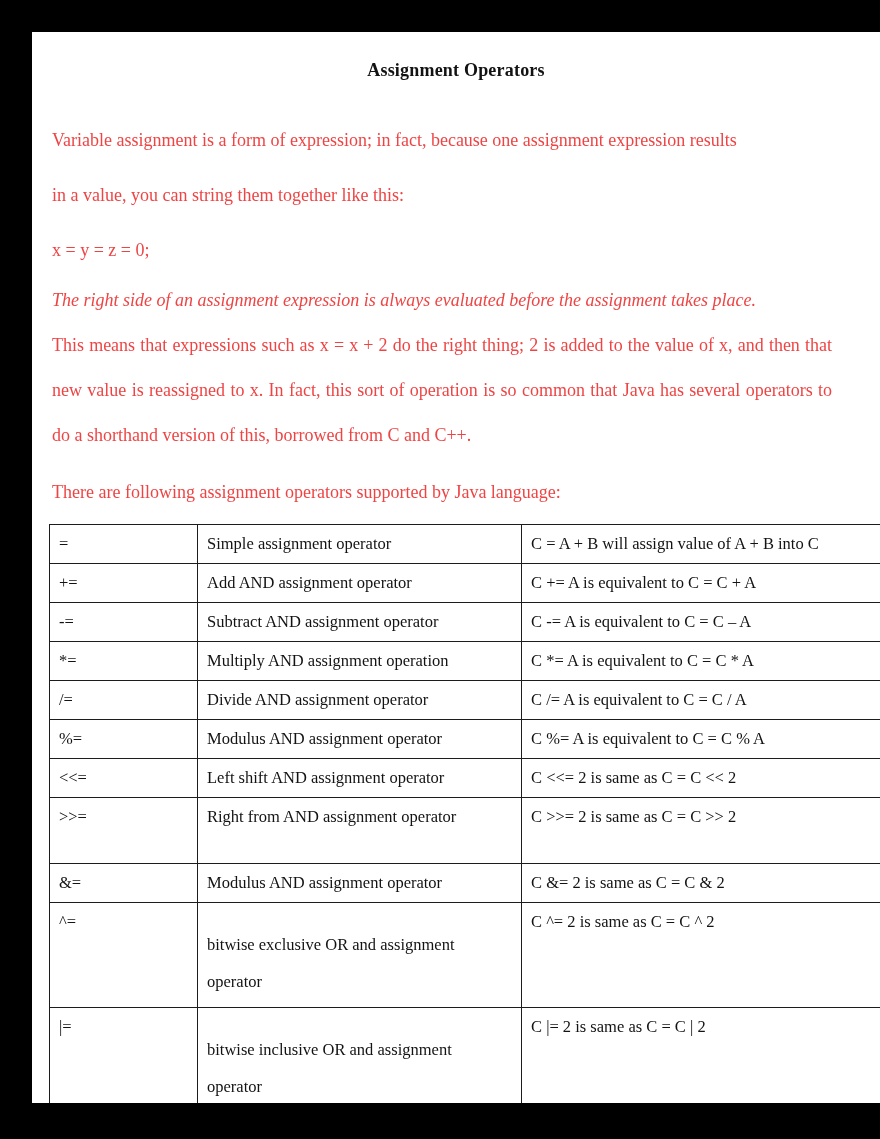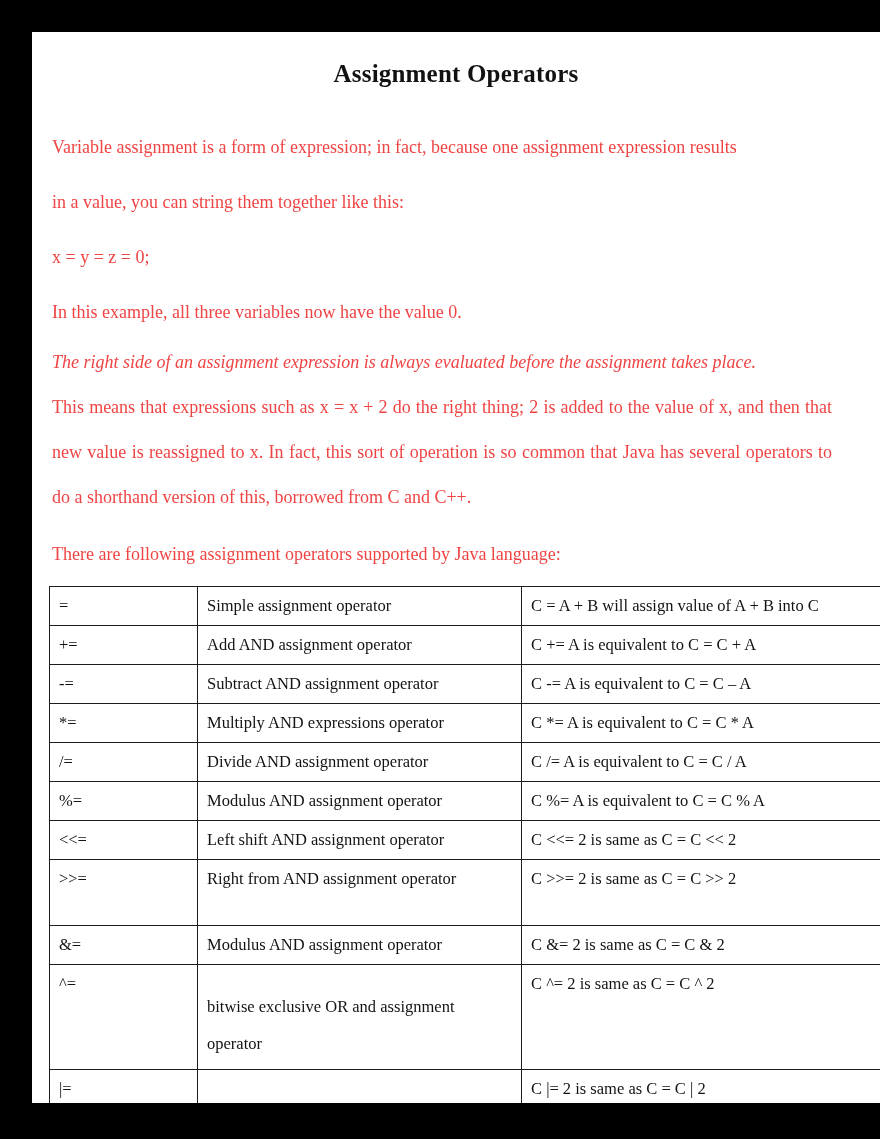--- a/index.html
+++ b/index.html
@@ -39,21 +39,21 @@
     position: absolute;
     left: 0;
     top: 0;
     width: 848px;
     padding: 0;
   }
 
   .doc-title {
     text-align: center;
     font-weight: bold;
-    font-size: 25px;
+    font-size: 18px;
     color: #121212;
     margin: 0;
     padding-top: 28px;
     letter-spacing: 0.2px;
   }
 
   .para-wrap {
     padding: 0 18px 0 20px;
   }
 
@@ -125,21 +125,20 @@
 
 <div id="page-sheet">
   <div id="doc-body">
 
     <h1 class="doc-title">Assignment Operators</h1>
 
     <div class="para-wrap">
       <p class="para first">Variable assignment is a form of expression; in fact, because one assignment expression results</p>
       <p class="para">in a value, you can string them together like this:</p>
       <p class="para">x = y = z = 0;</p>
-      <p class="para">In this example, all three variables now have the value 0.</p>
       <p class="para tight">The right side of an assignment expression is always evaluated before the assignment takes place.</p>
       <p class="para justified">This means that expressions such as x = x + 2 do the right thing; 2 is added to the value of x, and then that new value is reassigned to x. In fact, this sort of operation is so common that Java has several operators to do a shorthand version of this, borrowed from C and C++.</p>
       <p class="para lead-in">There are following assignment operators supported by Java language:</p>
     </div>
 
     <div class="table-wrap">
       <table class="op-table">
         <tbody>
 
           <tr class="std">
@@ -155,21 +154,21 @@
           </tr>
 
           <tr class="std">
             <td class="col-op">-=</td>
             <td class="col-desc">Subtract AND assignment operator</td>
             <td class="col-exam">C -= A is equivalent to C = C – A</td>
           </tr>
 
           <tr class="std">
             <td class="col-op">*=</td>
-            <td class="col-desc">Multiply AND expressions operator</td>
+            <td class="col-desc">Multiply AND assignment operation</td>
             <td class="col-exam">C *= A is equivalent to C = C * A</td>
           </tr>
 
           <tr class="std">
             <td class="col-op">/=</td>
             <td class="col-desc">Divide AND assignment operator</td>
             <td class="col-exam">C /= A is equivalent to C = C / A</td>
           </tr>
 
           <tr class="std">

